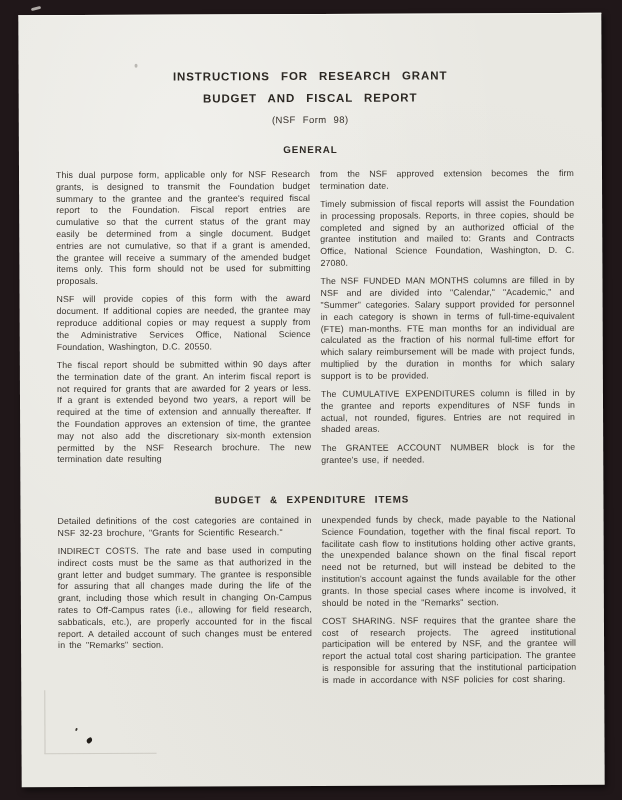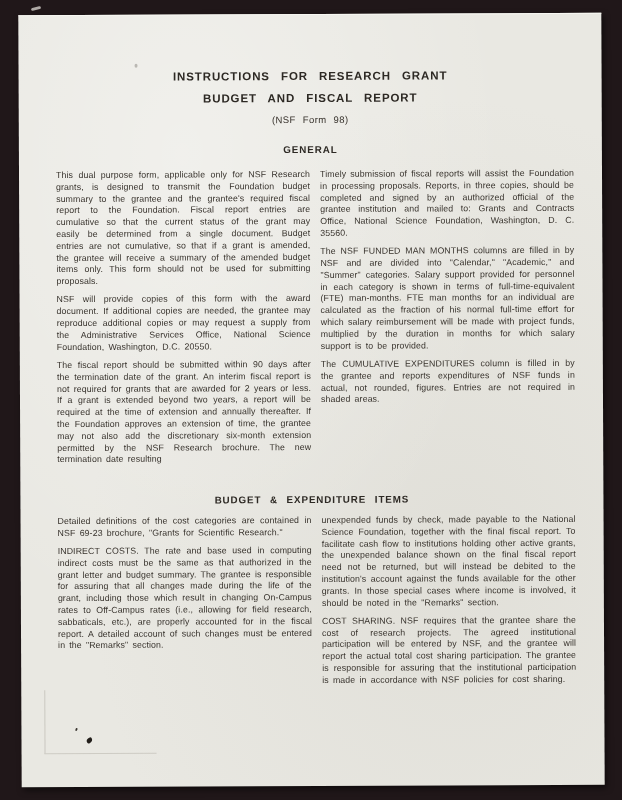--- a/index.html
+++ b/index.html
@@ -106,31 +106,33 @@
 
     <div class="section-heading heading-general">GENERAL</div>
 
     <div class="columns columns-general">
       <div class="col">
         <p>This dual purpose form, applicable only for NSF Research grants, is designed to transmit the Foundation budget summary to the grantee and the grantee's required fiscal report to the Foundation. Fiscal report entries are cumulative so that the current status of the grant may easily be determined from a single document. Budget entries are not cumulative, so that if a grant is amended, the grantee will receive a summary of the amended budget items only.  This form should not be used for submitting proposals.</p>
         <p>NSF will provide copies of this form with the award document.  If additional copies are needed, the grantee may reproduce additional copies or may request a supply from the Administrative Services Office, National Science Foundation, Washington, D.C.  20550.</p>
         <p>The fiscal report should be submitted within 90 days after the termination date of the grant.  An interim fiscal report is not required for grants that are awarded for 2 years or less.  If a grant is extended beyond two years, a report will be required at the time of extension and annually thereafter.  If the Foundation approves an extension of time, the grantee may not also add the discretionary six-month extension permitted by the NSF Research brochure.  The new termination date resulting</p>
       </div>
       <div class="col">
-        <p>Timely submission of fiscal reports will assist the Foundation in processing proposals.  Reports, in three copies, should be completed and signed by an authorized official of the grantee institution and mailed to:  Grants and Contracts Office, National Science Foundation, Washington, D. C.  35560.</p>
+        <p>from the NSF approved extension becomes the firm termination date.</p>
+        <p>Timely submission of fiscal reports will assist the Foundation in processing proposals.  Reports, in three copies, should be completed and signed by an authorized official of the grantee institution and mailed to:  Grants and Contracts Office, National Science Foundation, Washington, D. C.  27080.</p>
         <p>The NSF FUNDED MAN MONTHS columns are filled in by NSF and are divided into "Calendar," "Academic," and "Summer" categories. Salary support provided for personnel in each category is shown in terms of full-time-equivalent (FTE) man-months.  FTE man months for an individual are calculated as the fraction of his normal full-time effort for which salary reimbursement will be made with project funds, multiplied by the duration in months for which salary support is to be provided.</p>
         <p>The CUMULATIVE EXPENDITURES column is filled in by the grantee and reports expenditures of NSF funds in actual, not rounded, figures. Entries are not required in shaded areas.</p>
+        <p>The GRANTEE ACCOUNT NUMBER block is for the grantee's use, if needed.</p>
       </div>
     </div>
 
     <div class="section-heading heading-budget">BUDGET &amp; EXPENDITURE ITEMS</div>
 
     <div class="columns columns-budget">
       <div class="col">
-        <p>Detailed definitions of the cost categories are contained in NSF 69-23 brochure, "Grants for Scientific Research."</p>
+        <p>Detailed definitions of the cost categories are contained in NSF 32-23 brochure, "Grants for Scientific Research."</p>
         <p>INDIRECT COSTS.  The rate and base used in computing indirect costs must be the same as that authorized in the grant letter and budget summary.  The grantee is responsible for assuring that all changes made during the life of the grant, including those which result in changing On-Campus rates to Off-Campus rates (i.e., allowing for field research, sabbaticals, etc.), are properly accounted for in the fiscal report.  A detailed account of such changes must be entered in the "Remarks" section.</p>
       </div>
       <div class="col">
         <p>unexpended funds by check, made payable to the National Science Foundation, together with the final fiscal report.  To facilitate cash flow to institutions holding other active grants, the unexpended balance shown on the final fiscal report need not be returned, but will instead be debited to the institution's account against the funds available for the other grants.  In those special cases where income is involved, it should be noted in the "Remarks" section.</p>
         <p>COST SHARING.  NSF requires that the grantee share the cost of research projects.  The agreed institutional participation will be entered by NSF, and the grantee will report the actual total cost sharing participation. The grantee is responsible for assuring that the institutional participation is made in accordance with NSF policies for cost sharing.</p>
       </div>
     </div>
 
     <div class="crease"></div>
     <div class="speck speck-dot"></div>

